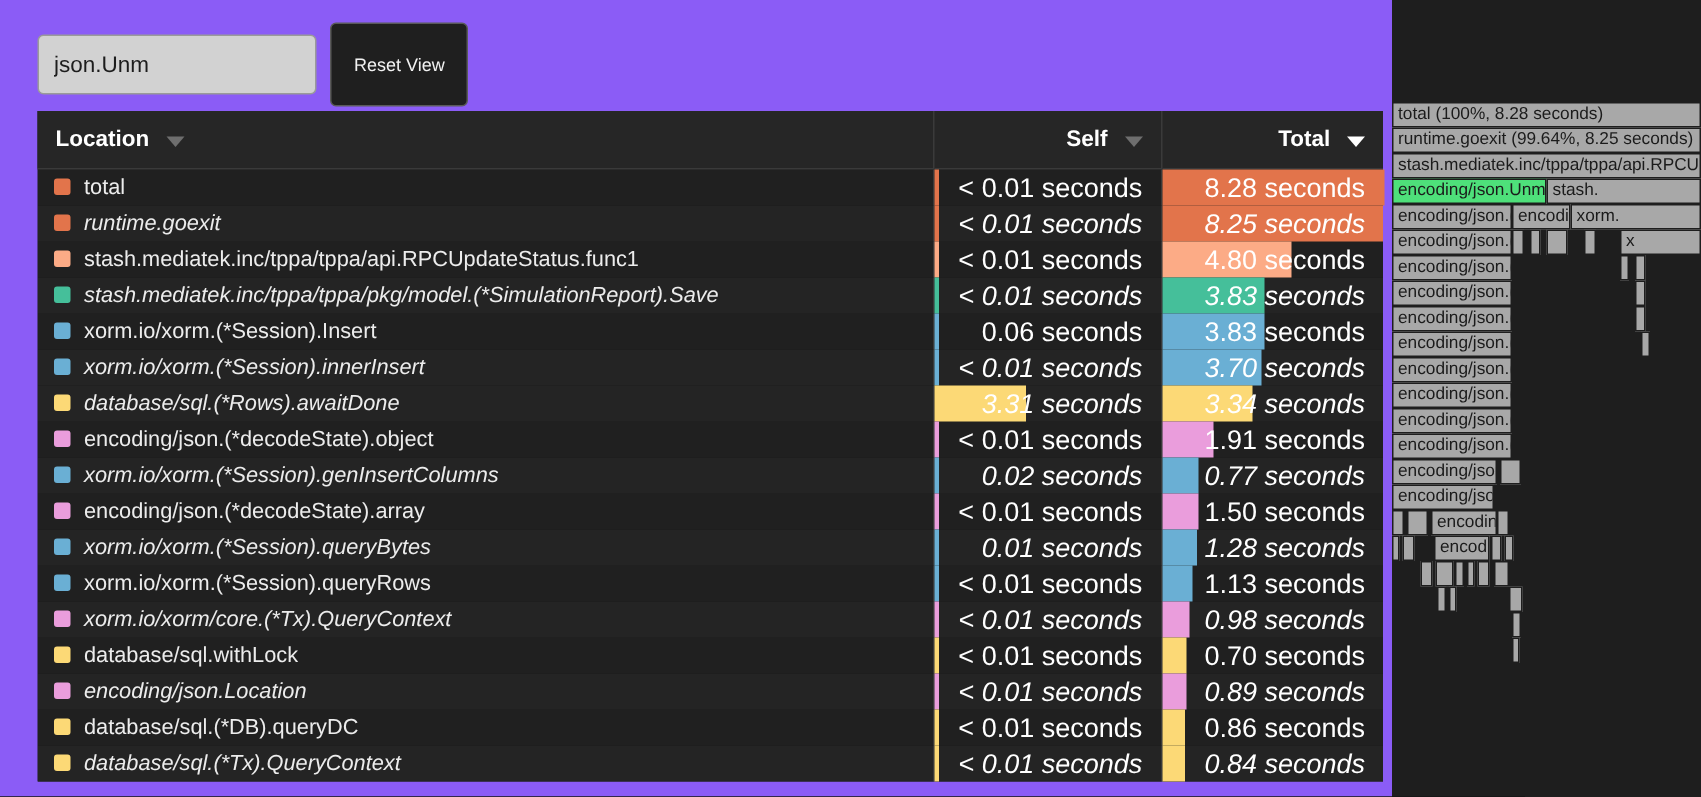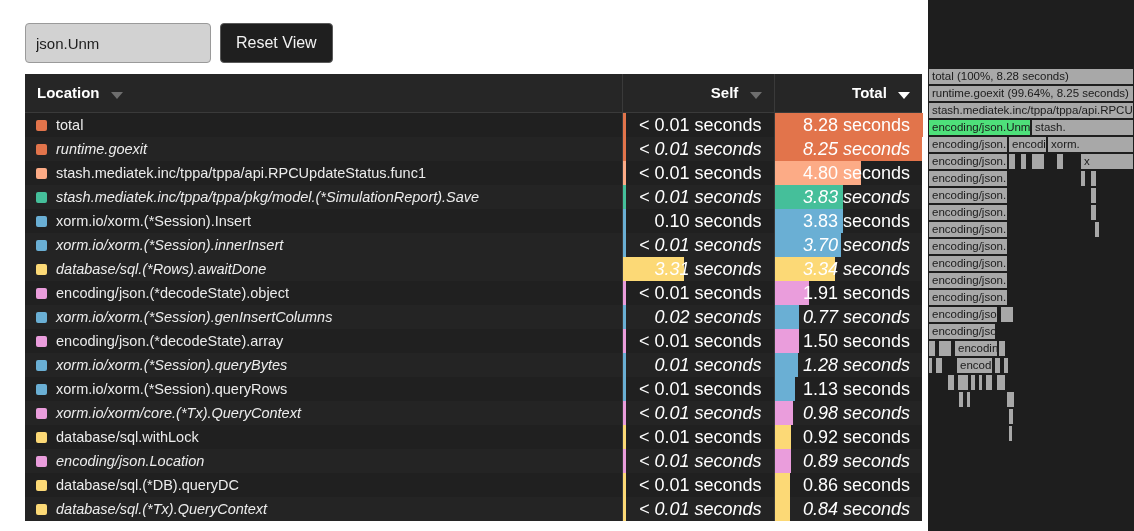--- a/index.html
+++ b/index.html
@@ -18,21 +18,21 @@
     height: 531px;
     background: #1a1a1a;
     display: flex;
     flex-direction: row;
   }
 
   
   #left-pane {
     width: 928px;
     height: 531px;
-    background: #ffffff;
+    background: #8b5cf6;
     box-sizing: border-box;
     padding: 22px 0 0 25px;
     position: relative;
     overflow: hidden;
   }
 
   #toolbar {
     display: flex;
     align-items: center;
     gap: 9px;
@@ -48,28 +48,28 @@
     color: #1d1d1d;
     border: 1px solid #9a9a9a;
     border-radius: 4px;
     padding: 0 10px;
     font-size: 15px;
     font-family: "Liberation Sans", sans-serif;
     outline: none;
   }
 
   #reset-view-button {
-    height: 40px;
+    height: 56px;
     box-sizing: border-box;
     background: #1f1f1f;
     color: #f2f2f2;
     border: 1px solid #5a5a5a;
     border-radius: 4px;
     padding: 0 15px;
-    font-size: 16px;
+    font-size: 12px;
     font-family: "Liberation Sans", sans-serif;
     cursor: pointer;
   }
 
   
   #profile-table {
     width: 897px;
     border-collapse: collapse;
     table-layout: fixed;
     background: #1d1d1d;
@@ -263,21 +263,21 @@
             </td>
             <td class="cell-total">
               <div class="bar" style="background: rgb(69, 191, 154); width: 68px;"></div>
               <span class="bar-text">3.83 seconds</span>
             </td>
           </tr>
           <tr class="even">
             <td class="cell-location"><span class="swatch" style="background: rgb(106, 175, 212);"></span><span>xorm.io/xorm.(*Session).Insert</span></td>
             <td class="cell-self">
               <div class="bar" style="background: rgb(106, 175, 212); width: 3px;"></div>
-              <span class="bar-text">0.10 seconds</span>
+              <span class="bar-text">0.06 seconds</span>
             </td>
             <td class="cell-total">
               <div class="bar" style="background: rgb(106, 175, 212); width: 68px;"></div>
               <span class="bar-text">3.83 seconds</span>
             </td>
           </tr>
           <tr class="odd">
             <td class="cell-location"><span class="swatch" style="background: rgb(106, 175, 212);"></span><span>xorm.io/xorm.(*Session).innerInsert</span></td>
             <td class="cell-self">
               <div class="bar" style="background: rgb(106, 175, 212); width: 3px;"></div>
@@ -366,21 +366,21 @@
             </td>
           </tr>
           <tr class="even">
             <td class="cell-location"><span class="swatch" style="background: rgb(252, 217, 118);"></span><span>database/sql.withLock</span></td>
             <td class="cell-self">
               <div class="bar" style="background: rgb(252, 217, 118); width: 3px;"></div>
               <span class="bar-text">&lt; 0.01 seconds</span>
             </td>
             <td class="cell-total">
               <div class="bar" style="background: rgb(252, 217, 118); width: 16px;"></div>
-              <span class="bar-text">0.92 seconds</span>
+              <span class="bar-text">0.70 seconds</span>
             </td>
           </tr>
           <tr class="odd">
             <td class="cell-location"><span class="swatch" style="background: rgb(234, 157, 220);"></span><span>encoding/json.Location</span></td>
             <td class="cell-self">
               <div class="bar" style="background: rgb(234, 157, 220); width: 3px;"></div>
               <span class="bar-text">&lt; 0.01 seconds</span>
             </td>
             <td class="cell-total">
               <div class="bar" style="background: rgb(234, 157, 220); width: 16px;"></div>

